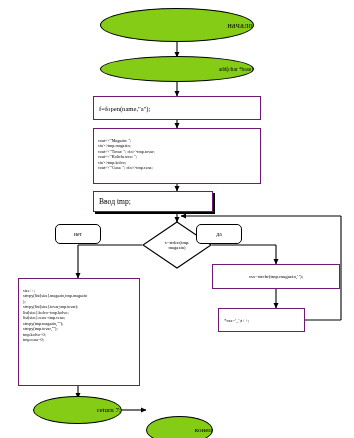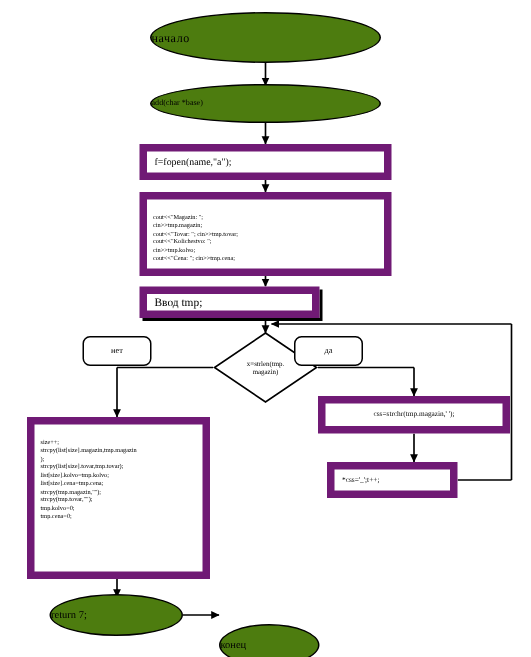--- a/index.html
+++ b/index.html
@@ -8,28 +8,28 @@
     font-family:"Liberation Serif", serif;
     color:#000000;
   }
   #flow{position:absolute;left:0;top:0;width:354px;height:438px;}
 
   .node{position:absolute;box-sizing:border-box;}
 
   
   .oval{
     border:1px solid #000;border-radius:50%;
-    background:#4d7c0f;
-    display:flex;align-items:center;justify-content:flex-start;
+    background:#84cc16;
+    display:flex;align-items:center;justify-content:flex-end;
     text-align:center;
   }
 
   
   .rect{
-    border:5px solid #701a75;background:#fff;
+    border:1px solid #701a75;background:#fff;
     box-sizing:border-box;
   }
   .rect.shadow{box-shadow:2px 2px 0 #000;}
 
   
   .diamond-wrap{position:absolute;}
   .diamond-shape{position:absolute;left:0;top:0;width:100%;height:100%;}
   .diamond-label{
     position:absolute;left:0;top:0;width:100%;height:100%;
     display:flex;flex-direction:column;align-items:center;justify-content:center;

